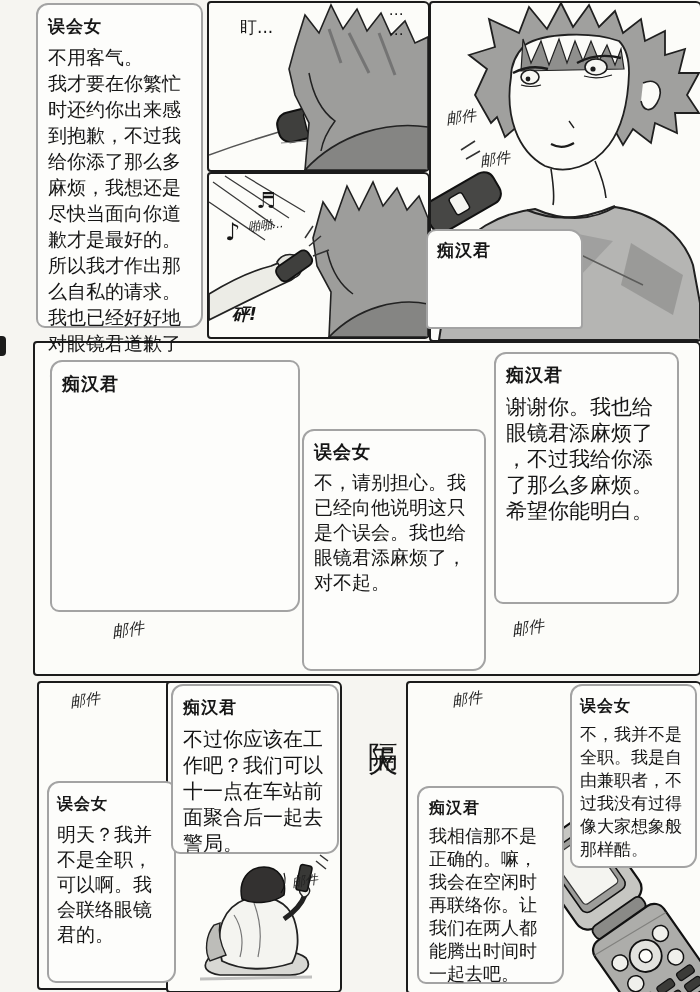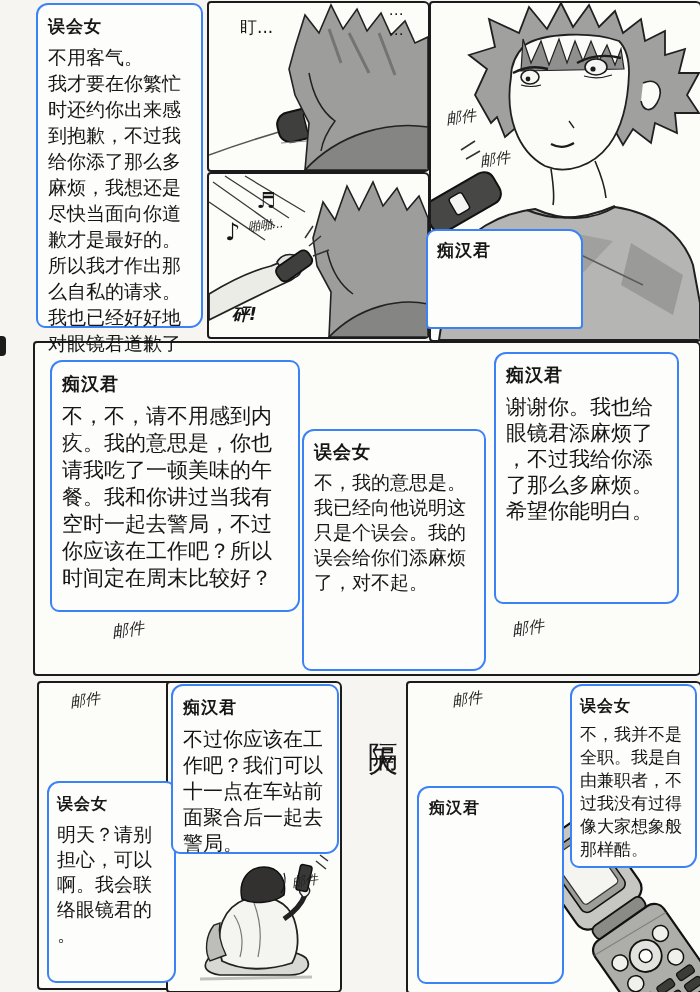--- a/index.html
+++ b/index.html
@@ -7,21 +7,21 @@
     position:relative;width:700px;height:992px;overflow:hidden;
     background:#f6f5f1;
     font-family:"DejaVu Sans",sans-serif;color:#161616;
   }
   .panel{
     position:absolute;background:#fcfcf9;border:2.5px solid #1b1b1b;
     border-radius:4px 6px 5px 4px;overflow:hidden;z-index:1;
   }
   .panel svg{position:absolute;left:0;top:0;}
   .bubble{
-    position:absolute;background:#fdfdfb;border:2px solid #3b82f6;
+    position:absolute;background:#fdfdfb;border:2px solid #a3a3a3;
     border-radius:12px 10px 13px 9px;padding:8px 10px;box-sizing:border-box;
     z-index:3;
   }
   .speaker{font-weight:700;margin-bottom:6px;letter-spacing:1px;}
   .btext{white-space:pre-line;line-break:anywhere;font-family:Liberation Serif, serif;}
   .mail{
     position:absolute;z-index:4;font-family:"DejaVu Serif",serif;
     font-style:italic;color:#222;transform:rotate(-8deg);
   }
   .sfx{position:absolute;z-index:4;color:#161616;}
@@ -112,40 +112,39 @@
   <div class="sfx" style="left:232px;top:303px;font-size:17px;font-weight:700;font-style:italic;">砰!</div>
   <div class="mail" style="left:446px;top:108px;font-size:15px;">邮件</div>
   <div class="mail" style="left:480px;top:150px;font-size:15px;">邮件</div>
 
   <div class="edge-mark" style="left:0;top:336px;width:6px;height:20px;border-radius:0 4px 4px 0;"></div>
 
   <div class="panel" style="left:33px;top:341px;width:664px;height:331px;"></div>
 
   <div class="bubble" style="left:50px;top:360px;width:250px;height:252px;font-size:21px;line-height:27px;">
     <div class="speaker" style="font-size:18px;">痴汉君</div>
-    <div class="btext">不，不，请不用感到内疚。我的意思是，你也请我吃了一顿美味的午餐。我和你讲过当我有空时一起去警局，不过你应该在工作吧？所以时间定在周末比较好？</div>
   </div>
   <div class="mail" style="left:112px;top:620px;font-size:16px;">邮件</div>
 
   <div class="bubble" style="left:302px;top:429px;width:184px;height:242px;font-size:19px;line-height:25px;">
     <div class="speaker" style="font-size:18px;">误会女</div>
-    <div class="btext">不，我的意思是。我已经向他说明这只是个误会。我的误会给你们添麻烦了，对不起。</div>
+    <div class="btext">不，请别担心。我已经向他说明这只是个误会。我也给眼镜君添麻烦了，对不起。</div>
   </div>
 
   <div class="bubble" style="left:494px;top:352px;width:185px;height:252px;font-size:21px;line-height:26px;">
     <div class="speaker" style="font-size:18px;">痴汉君</div>
     <div class="btext">谢谢你。我也给眼镜君添麻烦了，不过我给你添了那么多麻烦。希望你能明白。</div>
   </div>
   <div class="mail" style="left:512px;top:618px;font-size:16px;">邮件</div>
 
   <div class="panel" style="left:37px;top:681px;width:141px;height:305px;"></div>
   <div class="mail" style="left:70px;top:691px;font-size:15px;">邮件</div>
   <div class="bubble" style="left:47px;top:781px;width:129px;height:202px;font-size:19px;line-height:25px;padding:8px;">
     <div class="speaker" style="font-size:16px;">误会女</div>
-    <div class="btext">明天？请别担心，可以啊。我会联络眼镜君的。</div>
+    <div class="btext">明天？我并不是全职，可以啊。我会联络眼镜君的。</div>
   </div>
 
   <div class="panel" style="left:166px;top:681px;width:172px;height:308px;">
     <svg width="172" height="308" viewBox="0 0 172 308">
       <g transform="translate(18,176)">
         <path d="M14,120 L126,118" stroke="#999" stroke-width="3" opacity="0.6"></path>
         <path d="M22,100 C38,86 104,86 120,99 C126,107 120,116 104,116 L34,116 C20,114 16,108 22,100 Z" fill="#d8d8d4" stroke="#222" stroke-width="1.7"></path>
         <path d="M40,104 C58,96 86,96 104,104" fill="none" stroke="#555" stroke-width="1.2"></path>
         <path d="M36,102 C28,70 38,48 60,40 C84,33 102,44 108,60 C114,78 112,94 106,104 C82,112 56,112 36,102 Z" fill="#f4f4f0" stroke="#222" stroke-width="1.8"></path>
         <path d="M48,56 C56,68 58,84 54,98 M68,44 C74,60 76,80 72,98" fill="none" stroke="#777" stroke-width="1.2"></path>
@@ -198,15 +197,16 @@
     </g>
   </svg>
 
   <div class="bubble" style="left:570px;top:684px;width:127px;height:184px;font-size:17px;line-height:23px;padding:8px;">
     <div class="speaker" style="font-size:16px;">误会女</div>
     <div class="btext">不，我并不是全职。我是自由兼职者，不过我没有过得像大家想象般那样酷。</div>
   </div>
 
   <div class="bubble" style="left:417px;top:786px;width:147px;height:198px;font-size:18px;line-height:23px;padding:8px 10px;">
     <div class="speaker" style="font-size:16px;">痴汉君</div>
+    <div class="btext">我相信那不是正确的。嘛，我会在空闲时再联络你。让我们在两人都能腾出时间时一起去吧。</div>
   </div>
 
 </div>
 
 </body></html>

